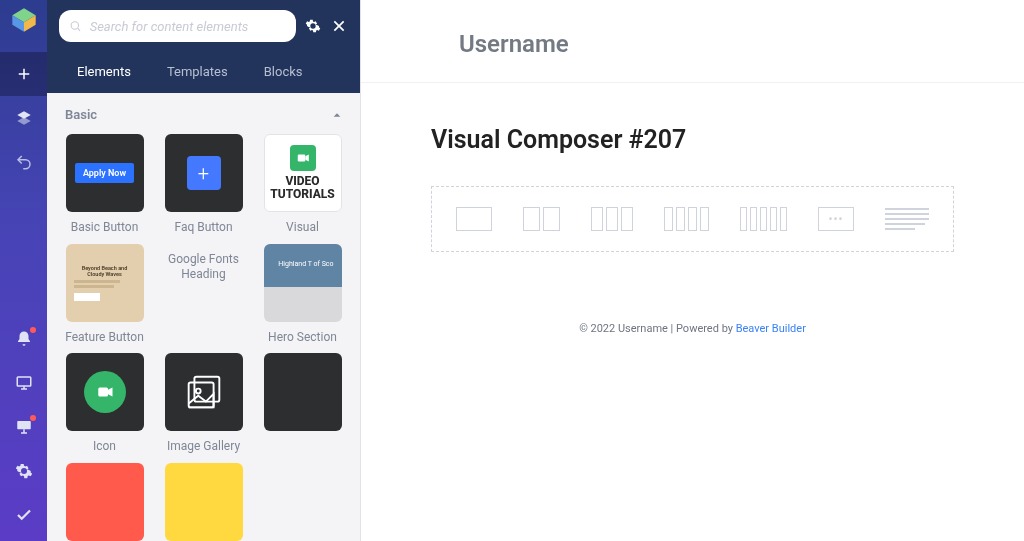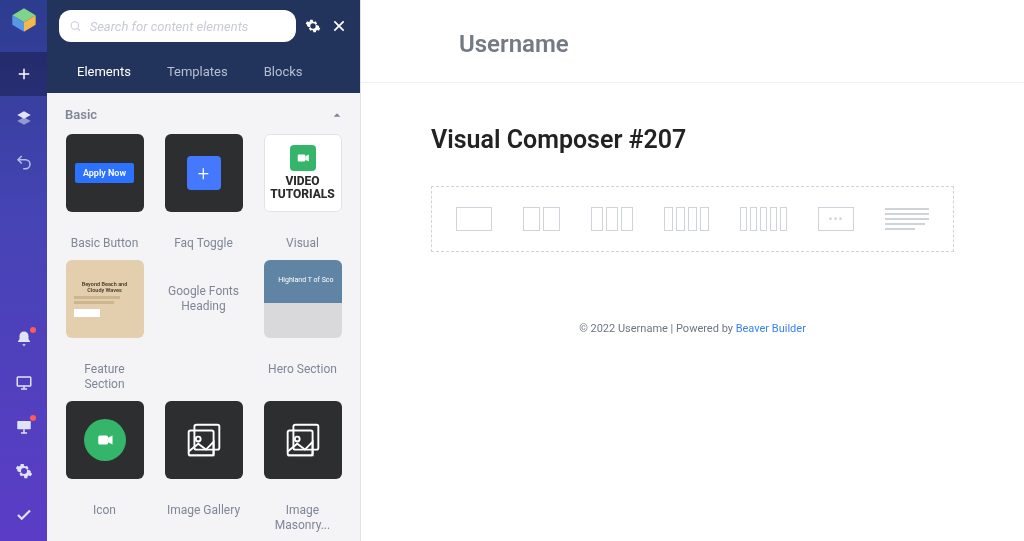--- a/index.html
+++ b/index.html
@@ -23,21 +23,21 @@
 .search-wrap input { border: none; outline: none; font-size: 13px; width: 100%; color: #555; background: transparent; }
 .search-wrap input::placeholder { color: #c8cbd4; font-style: italic; }
 .head-icon { width: 18px; height: 18px; display: flex; align-items: center; justify-content: center; cursor: pointer; }
 .tabs { display: flex; margin-top: 10px; }
 .tab { padding: 12px 18px 14px; color: #b6bfd1; font-size: 13px; cursor: pointer; }
 .tab.active { color: #fff; }
 .section-head { display: flex; align-items: center; justify-content: space-between; padding: 14px 18px 12px; color: #7f8696; font-size: 13px; font-weight: 600; }
 .grid { display: grid; grid-template-columns: repeat(3, 1fr); gap: 8px 20px; padding: 0 18px 18px; overflow-y: auto; }
 .cell { text-align: center; }
 .tile { width: 78px; height: 78px; margin: 0 auto; background: #2d2e30; border-radius: 6px; position: relative; overflow: hidden; display: flex; align-items: center; justify-content: center; cursor: pointer; }
-.tile-label { color: #7f8696; font-size: 12px; margin-top: 24px; line-height: 1.3; }
+.tile-label { color: #7f8696; font-size: 12px; margin-top: 8px; line-height: 1.3; }
 
 
 .btn-blue { background: #2a72ff; color: #fff; font-size: 9px; padding: 5px 8px; border-radius: 2px; font-weight: 600; }
 .faq-plus { width: 34px; height: 34px; background: #4478ff; border-radius: 4px; display: flex; align-items: center; justify-content: center; color: #fff; font-size: 20px; font-weight: 300; }
 .feature-tile { background: #fff !important; border: 1px solid #e3e3e7; flex-direction: column; }
 .feature-tile .gcam { width: 26px; height: 26px; background: #35b56a; border-radius: 4px; display: flex; align-items: center; justify-content: center; margin-bottom: 4px; }
 .feature-tile .ftxt { font-size: 12px; font-weight: 800; color: #2a2a2a; text-align: center; line-height: 1.1; }
 .fs-tile { background: #e3cfae !important; padding: 8px; flex-direction: column; align-items: flex-start; justify-content: center; }
 .fs-tile .fs1 { font-size: 5.5px; color: #4a3c28; font-weight: 600; }
 .fs-tile .fs2 { margin-top: 3px; height: 3px; width: 46px; background: #cbb68f; }
@@ -169,42 +169,42 @@
       <div class="cell">
         <div class="tile">
             <span class="btn-blue">Apply Now</span>
           </div>
         <div class="tile-label">Basic Button</div>
       </div>
       <div class="cell">
         <div class="tile">
             <div class="faq-plus">+</div>
           </div>
-        <div class="tile-label">Faq Toggle</div>
+        <div class="tile-label">Faq Button</div>
       </div>
       <div class="cell">
         <div class="tile feature-tile">
           <div class="gcam">
               <svg width="14" height="14" viewBox="0 0 24 24" fill="#fff">
                 <rect x="3" y="6" width="13" height="12" rx="2"></rect>
                 <polygon points="16,9 22,6 22,18 16,15"></polygon>
               </svg>
             </div>
           <div class="ftxt">VIDEO TUTORIALS</div>
         </div>
         <div class="tile-label">Visual</div>
       </div>
       <div class="cell">
         <div class="tile fs-tile">
           <div class="fs1">Beyond Beach and Cloudy Waves</div>
           <div class="fs2"></div>
             <div class="fs3"></div>
             <div class="fs4"></div>
         </div>
-        <div class="tile-label">Feature Section</div>
+        <div class="tile-label">Feature Button</div>
       </div>
       <div class="cell">
         <div class="tile-label">Google Fonts Heading</div>
       </div>
       <div class="cell">
         <div class="tile hero-tile">
             <div class="ht">Highland T of Sco</div>
           </div>
         <div class="tile-label">Hero Section</div>
       </div>
@@ -224,31 +224,20 @@
             <svg width="46" height="46" viewBox="0 0 48 48" fill="none" stroke="#fff" stroke-width="2">
               <rect x="14" y="8" width="26" height="26" rx="2"></rect>
               <rect x="8" y="14" width="26" height="26" rx="2"></rect>
               <circle cx="18" cy="23" r="2.5"></circle>
               <polyline points="8,36 18,28 26,34 34,26 34,40 8,40"></polyline>
             </svg>
           </div>
         <div class="tile-label">Image Gallery</div>
       </div>
       <div class="cell">
-        <div class="tile">
-            <svg width="46" height="46" viewBox="0 0 48 48" fill="none" stroke="#fff" stroke-width="2">
-              <rect x="14" y="8" width="26" height="26" rx="2"></rect>
-              <rect x="8" y="14" width="26" height="26" rx="2"></rect>
-              <circle cx="18" cy="23" r="2.5"></circle>
-              <polyline points="8,36 18,28 26,34 34,26 34,40 8,40"></polyline>
-            </svg>
-          </div>
-        <div class="tile-label">Image Masonry...</div>
-      </div>
-      <div class="cell">
           <div class="tile"></div>
         </div>
       <div class="cell">
           <div class="tile html5-tile"></div>
         </div>
       <div class="cell">
           <div class="tile yellow-tile"></div>
         </div>
     </div>
   </div>

